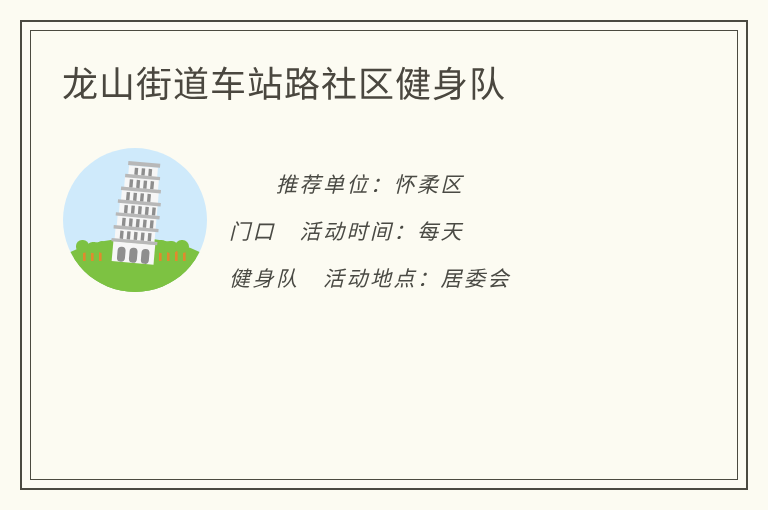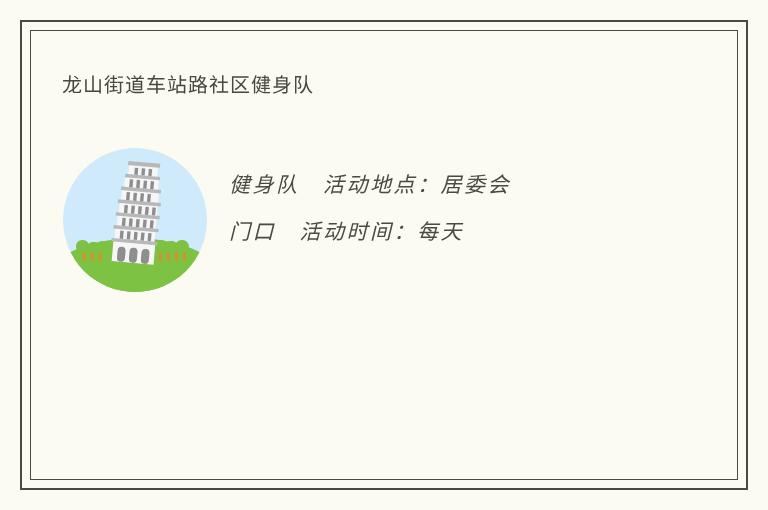--- a/index.html
+++ b/index.html
@@ -45,21 +45,21 @@
     border: 1px solid #4b4a40;
     box-sizing: border-box;
     pointer-events: none;
   }
 
   
   .title {
     position: absolute;
     left: 62px;
     top: 63px;
-    font-size: 20px;
+    font-size: 36px;
     line-height: 44px;
     letter-spacing: 1px;
     color: #4a473f;
     font-family: "Liberation Sans", "DejaVu Sans", sans-serif;
     font-weight: 400;
     white-space: nowrap;
   }
 
   
   .illustration {
@@ -192,17 +192,18 @@
           <rect x="71" y="20" width="3.4" height="7" fill="#8e8e8e"></rect>
           <rect x="78" y="20" width="3.4" height="7" fill="#8e8e8e"></rect>
 
           <rect x="57" y="14" width="32" height="4" fill="#b8b8b8"></rect>
         </g>
       </g>
     </svg>
   </div>
 
   <div class="body-text">
+    <span class="body-line">　　推荐单位：怀柔区</span>
+    <span class="body-line">门口　活动时间：每天</span>
     <span class="body-line">健身队　活动地点：居委会</span>
-    <span class="body-line">门口　活动时间：每天</span>
   </div>
 
 </div>
 
 </body></html>

